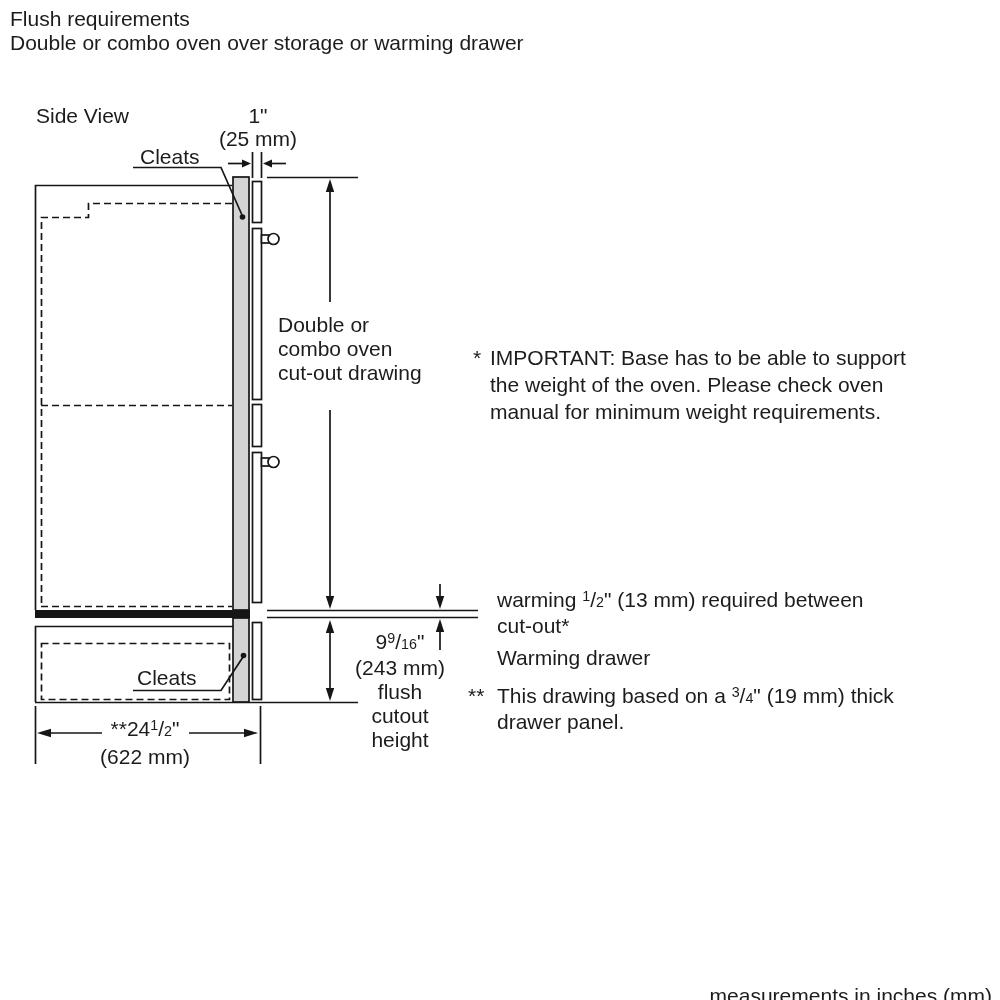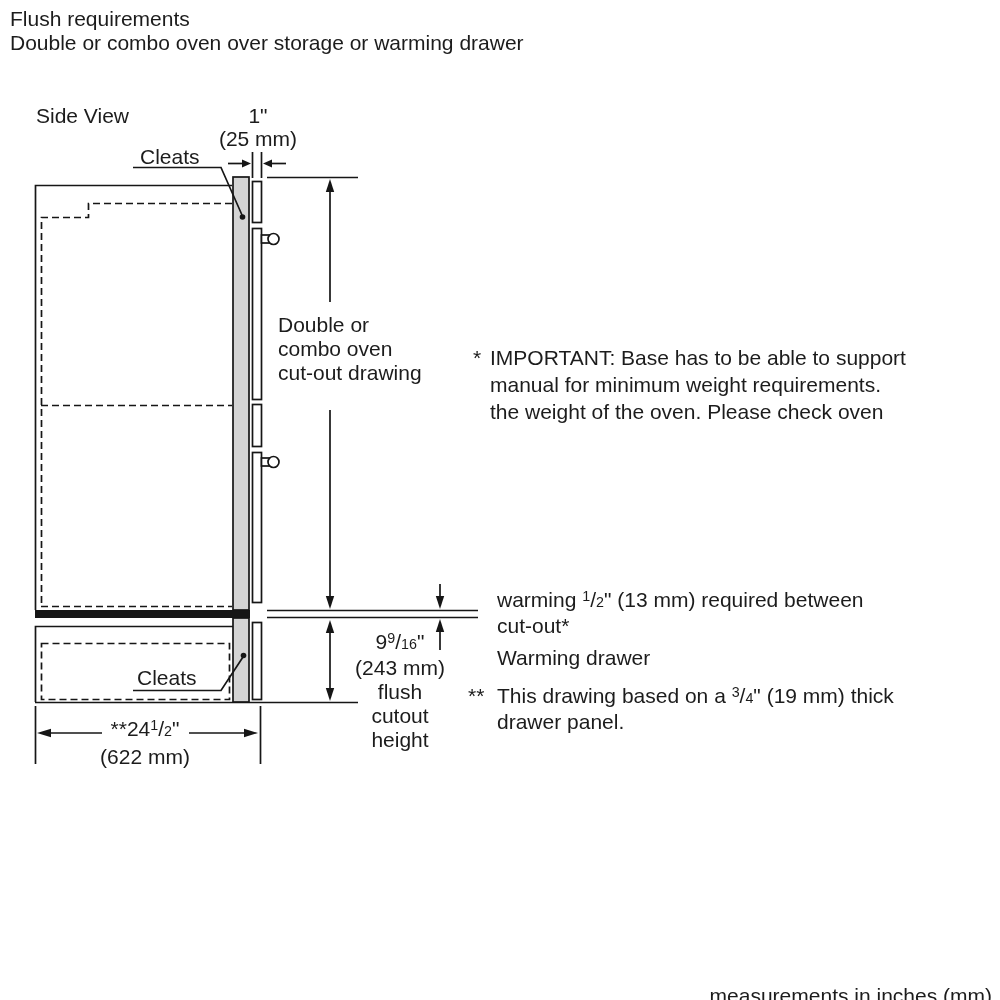--- a/index.html
+++ b/index.html
@@ -138,22 +138,22 @@
 
   <div class="txt" style="left:278px;top:313px;">
     <div>Double or</div>
     <div>combo oven</div>
     <div>cut-out drawing</div>
   </div>
 
   <div class="txt" style="left:473px;top:344px;line-height:27px;">
     <span class="marker">*</span>
     <div class="ind17">IMPORTANT: Base has to be able to support</div>
+    <div class="ind17">the weight of the oven. Please check oven</div>
     <div class="ind17">manual for minimum weight requirements.</div>
-    <div class="ind17">the weight of the oven. Please check oven</div>
   </div>
 
   <div class="txt" style="left:497px;top:588px;line-height:23px;">
     <div>
       <span>warming </span><span class="fnum">1</span><span>/</span><span class="fden">2</span><span>" (13 mm) required between</span>
     </div>
     <div>cut-out*</div>
   </div>
 
   <div class="txt" style="left:497px;top:646px;">Warming drawer</div>

